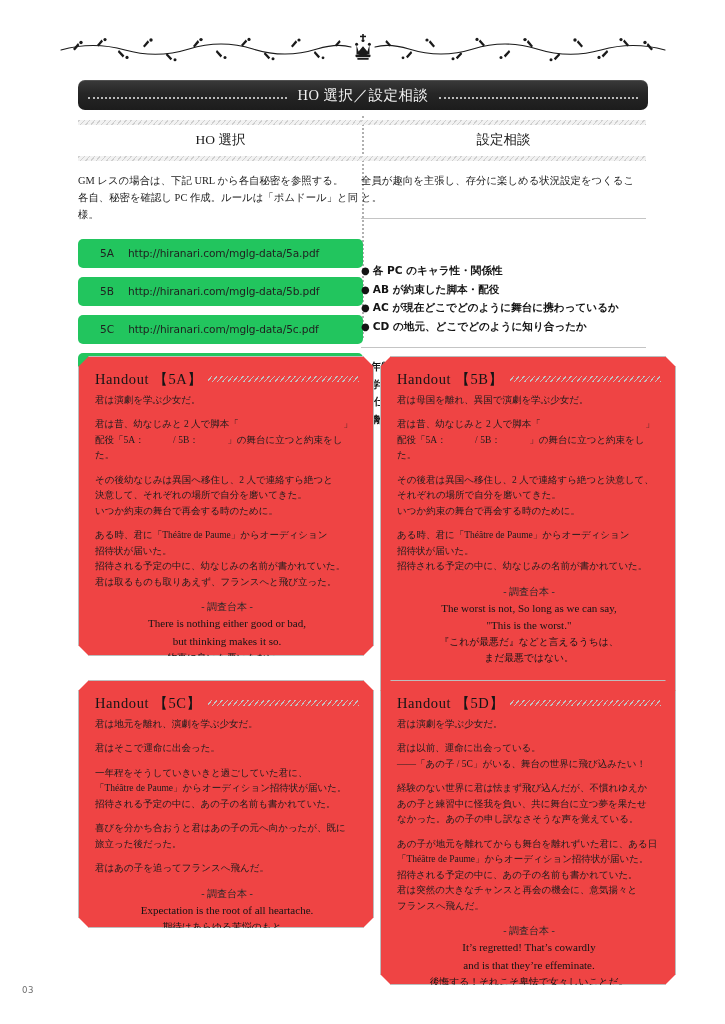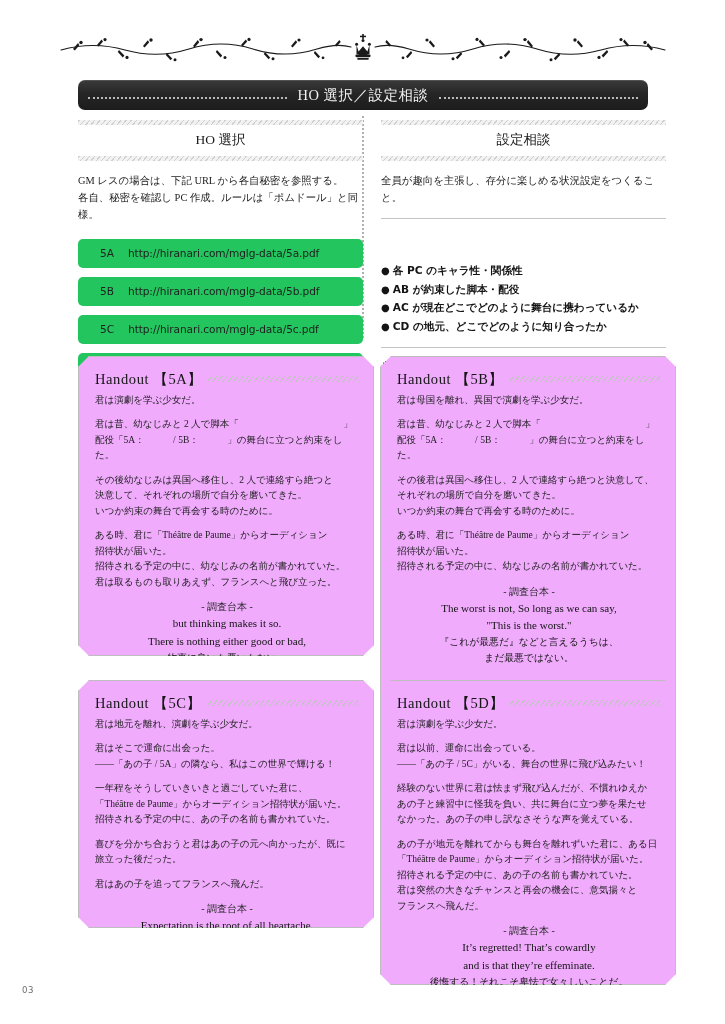--- a/index.html
+++ b/index.html
@@ -37,21 +37,21 @@
     white-space: nowrap; flex: 0 0 auto;
   }
 
   
   .col-divider {
     position: absolute; left: 362px; top: 116px; width: 0; height: 222px;
     border-left: 2px dotted #b0b0b0;
   }
   .col { position: absolute; top: 116px; width: 285px; }
   .col-left  { left: 78px; }
-  .col-right { left: 381px; }
+  .col-right { left: 361px; }
 
   
   .sec-head { position: relative; padding: 4px 0 3px; margin-bottom: 9px; }
   .hatch {
     height: 5px; width: 100%;
     background-image: repeating-linear-gradient(
       -50deg, #cfcfcf 0 1px, rgba(0,0,0,0) 1px 4px);
     background-color: #f2f2f2;
   }
   .sec-head-row {
@@ -92,21 +92,21 @@
   .bullets li { list-style: none; }
   .bullets li::before { content: "\25CF"; margin-right: 3px; font-size: 10px; }
   .notes { font-size: 10.3px; line-height: 1.72;
     font-family: "DejaVu Sans", "Liberation Sans", sans-serif; font-weight: 700;
     color: #141414; }
   .notes .ind { display: block; padding-left: 13px; }
 
   
   .card {
     position: absolute; width: 296px;
-    background: #f0abfc;
+    background: #ef4444;
     border: 1px solid #bdbdbd;
     outline: 1px solid #d9d9d9; outline-offset: 2px;
     
     clip-path: polygon(
       11px 0, calc(100% - 11px) 0, 100% 11px,
       100% calc(100% - 11px), calc(100% - 11px) 100%,
       11px 100%, 0 calc(100% - 11px), 0 11px);
     padding: 13px 14px 12px 16px;
   }
   .card-a { left: 78px;  top: 356px; height: 300px; }
@@ -321,22 +321,22 @@
         <p>その後幼なじみは異国へ移住し、2 人で連絡すら絶つと</p>
         <p>決意して、それぞれの場所で自分を磨いてきた。</p>
         <p>いつか約束の舞台で再会する時のために。</p>
         <p class="gap"></p>
         <p>ある時、君に「Théâtre de Paume」からオーディション</p>
         <p>招待状が届いた。</p>
         <p>招待される予定の中に、幼なじみの名前が書かれていた。</p>
         <p>君は取るものも取りあえず、フランスへと飛び立った。</p>
         <div class="quote">
           <div class="qlabel">- 調査台本 -</div>
+          <div class="qen">There is nothing either good or bad,</div>
           <div class="qen">but thinking makes it so.</div>
-          <div class="qen">There is nothing either good or bad,</div>
           <div class="qjp">物事に良いも悪いもない。</div>
           <div class="qjp">考え方によって良くも悪くもなる。</div>
         </div>
       </div>
   </div>
 
   <div class="card card-b">
     <div class="card-title-row">
       <span class="card-title">Handout 【5B】</span>
       <span class="card-title-hatch"></span>
@@ -366,21 +366,20 @@
 
   <div class="card card-c">
     <div class="card-title-row">
       <span class="card-title">Handout 【5C】</span>
       <span class="card-title-hatch"></span>
     </div>
     <div class="card-body">
         <p>君は地元を離れ、演劇を学ぶ少女だ。</p>
         <p class="gap"></p>
         <p>君はそこで運命に出会った。</p>
-        <p>――「あの子 / 5A」の隣なら、私はこの世界で輝ける！</p>
         <p class="gap"></p>
         <p>一年程をそうしていきいきと過ごしていた君に、</p>
         <p>「Théâtre de Paume」からオーディション招待状が届いた。</p>
         <p>招待される予定の中に、あの子の名前も書かれていた。</p>
         <p class="gap"></p>
         <p>喜びを分かち合おうと君はあの子の元へ向かったが、既に</p>
         <p>旅立った後だった。</p>
         <p class="gap"></p>
         <p>君はあの子を追ってフランスへ飛んだ。</p>
         <div class="quote">

